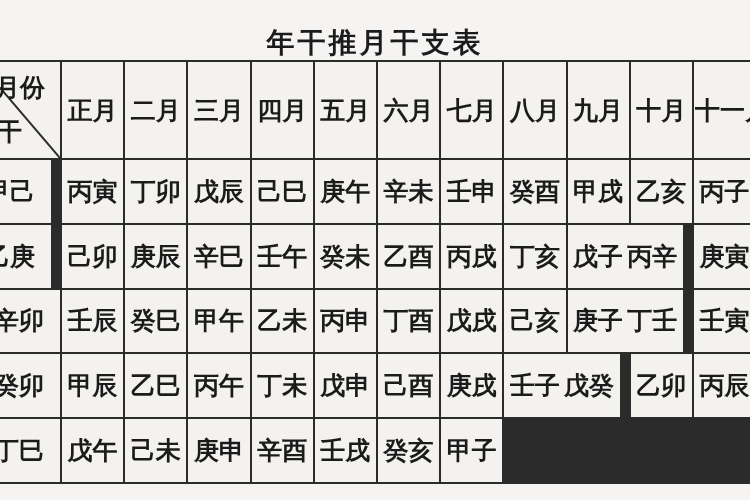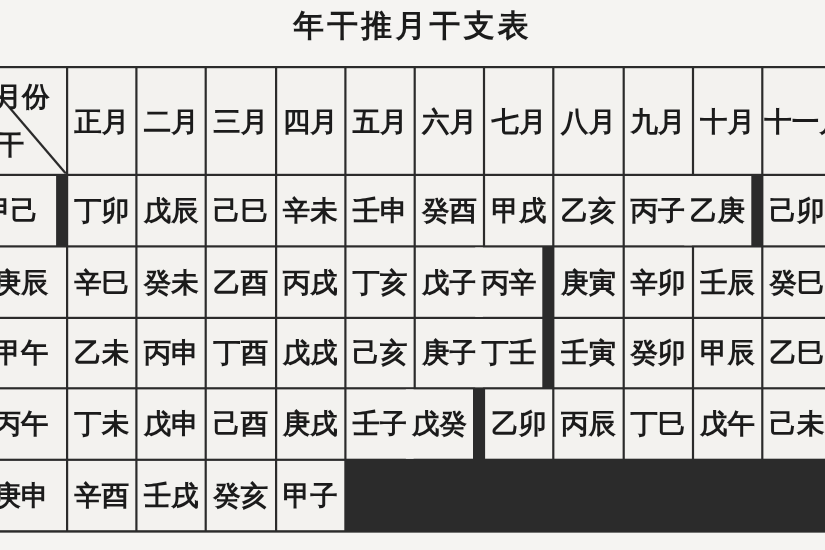--- a/index.html
+++ b/index.html
@@ -6,21 +6,21 @@
   body{
     width:750px;height:500px;
     font-family:"Liberation Sans","DejaVu Sans",sans-serif;
     background:#f5f4f2;
   }
   .frame{
     position:relative;width:750px;height:500px;overflow:hidden;
     background:#f5f4f2;
   }
   .title{
-    position:absolute;top:5px;left:0;right:0;
+    position:absolute;top:24px;left:0;right:0;
     text-align:center;
     font-size:28px;font-weight:700;letter-spacing:3px;
     color:#1b1b1b;
   }
   .grid{
     position:absolute;left:-24px;top:60px;
     display:grid;
     grid-template-columns:82px repeat(11,61.2px);
     grid-template-rows:96px repeat(5,62.8px);
     gap:2px;
@@ -66,33 +66,36 @@
       <div class="cell">三月</div>
       <div class="cell">四月</div>
       <div class="cell">五月</div>
       <div class="cell">六月</div>
       <div class="cell">七月</div>
       <div class="cell">八月</div>
       <div class="cell">九月</div>
       <div class="cell">十月</div>
       <div class="cell left-align">十一月</div>
       <div class="cell row-header">甲己</div>
+      <div class="cell">丙寅</div>
       <div class="cell">丁卯</div>
       <div class="cell">戊辰</div>
       <div class="cell">己巳</div>
+      <div class="cell">庚午</div>
       <div class="cell">辛未</div>
       <div class="cell">壬申</div>
       <div class="cell">癸酉</div>
       <div class="cell">甲戌</div>
       <div class="cell">乙亥</div>
       <div class="cell">丙子</div>
       <div class="cell row-header">乙庚</div>
       <div class="cell">己卯</div>
       <div class="cell">庚辰</div>
       <div class="cell">辛巳</div>
+      <div class="cell">壬午</div>
       <div class="cell">癸未</div>
       <div class="cell">乙酉</div>
       <div class="cell">丙戌</div>
       <div class="cell">丁亥</div>
       <div class="cell">戊子</div>
       <div class="cell row-header">丙辛</div>
       <div class="cell">庚寅</div>
       <div class="cell">辛卯</div>
       <div class="cell">壬辰</div>
       <div class="cell">癸巳</div>

